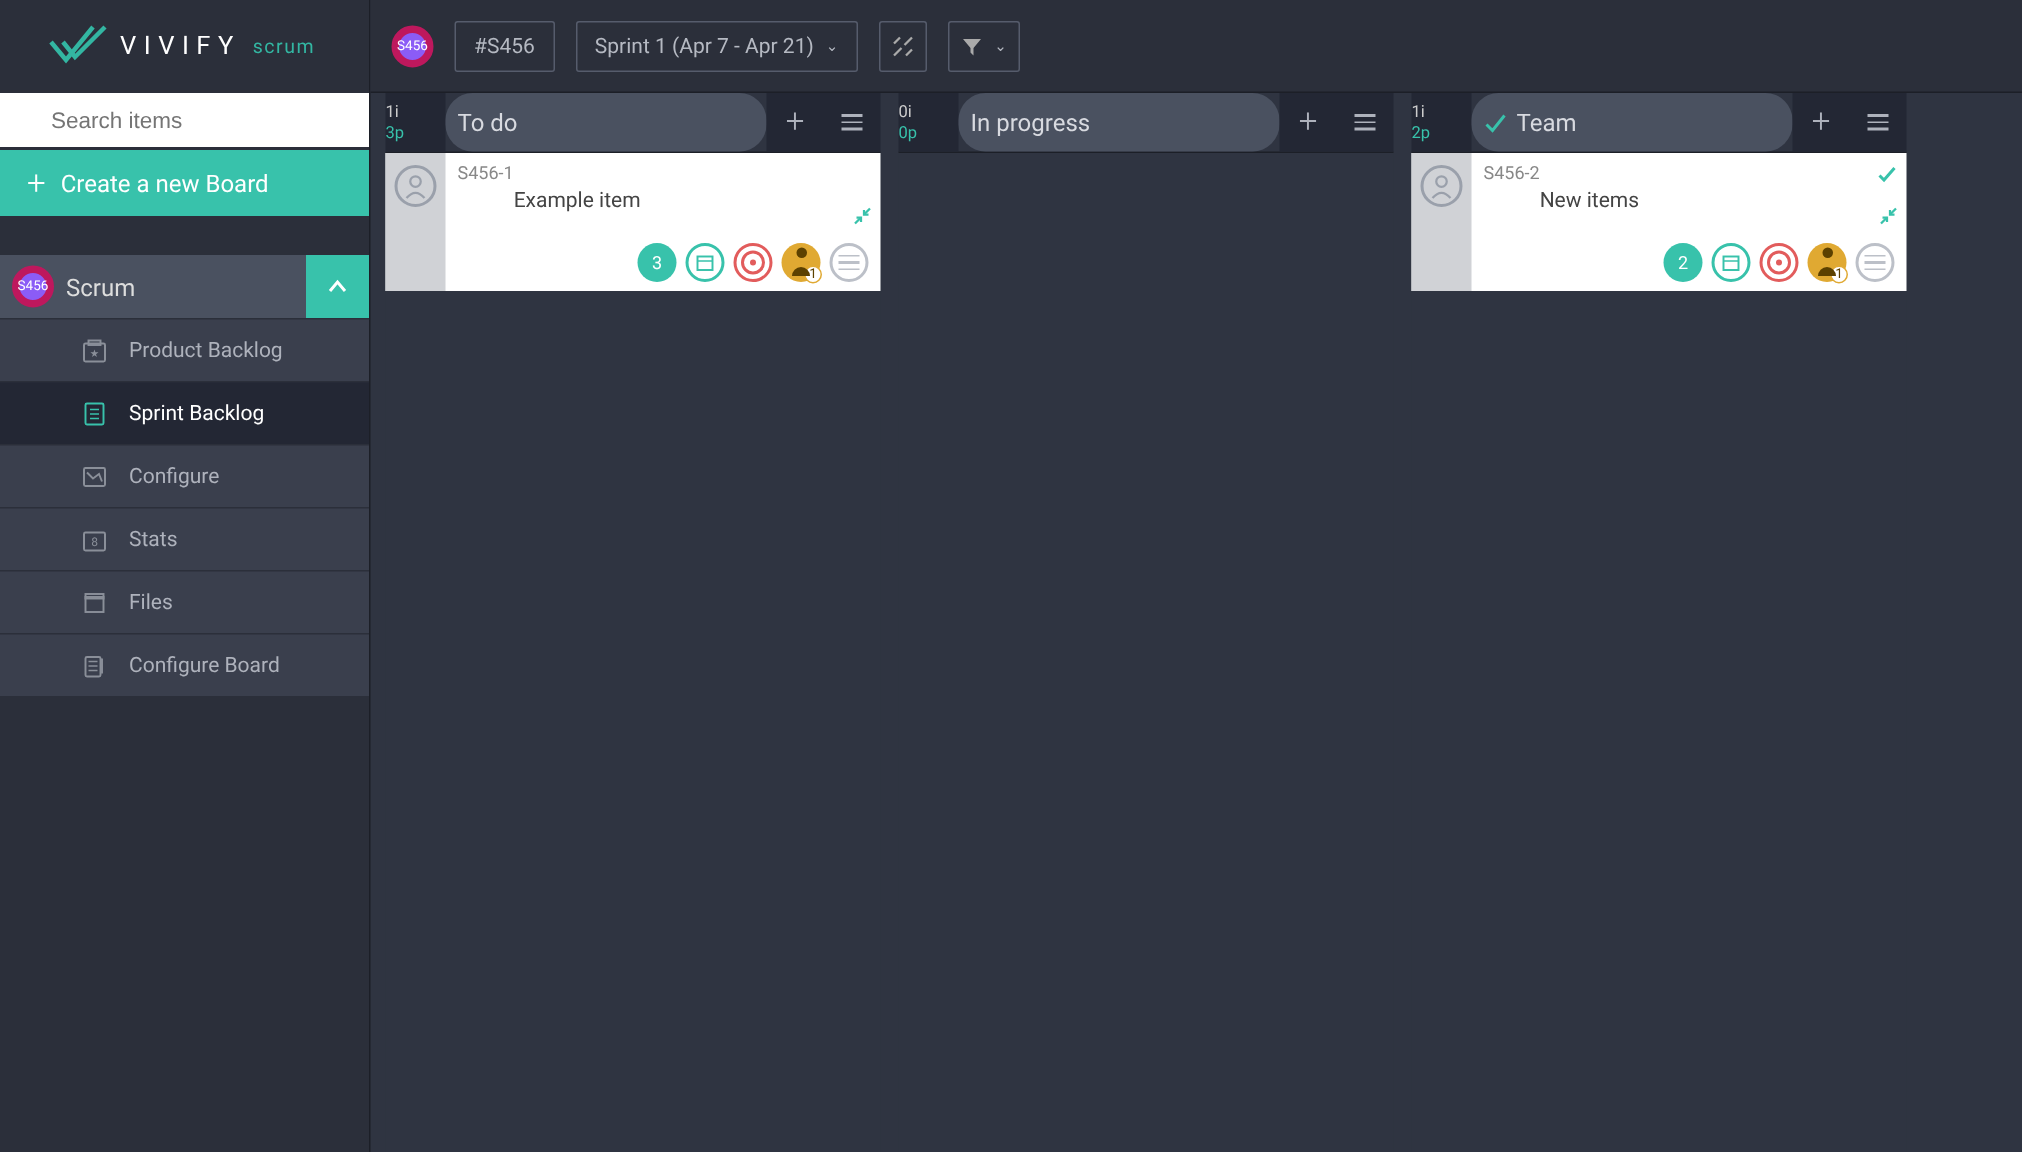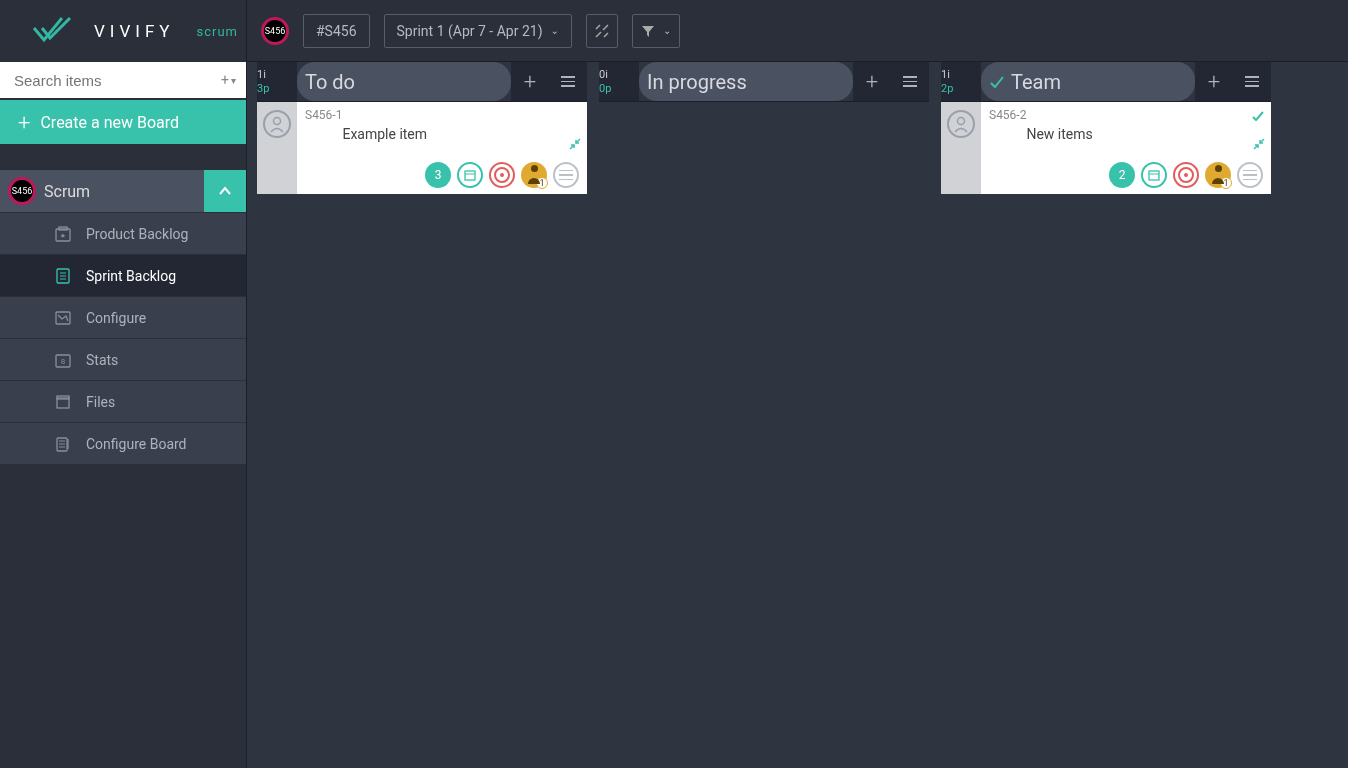--- a/index.html
+++ b/index.html
@@ -18,33 +18,33 @@
     background: #2b2f3a;
     display: flex;
     flex-direction: column;
     flex-shrink: 0;
   }
   .logo {
     height: 62px;
     display: flex;
     align-items: center;
     padding-left: 32px;
-    gap: 22px;
+    gap: 8px;
     text-align: center;
   }
   .logo svg { flex-shrink: 0; }
   .logo-text { color: #fff; letter-spacing: 5px; font-size: 17px; font-weight: 400; }
   .logo-sub { color: #33b6a2; font-size: 13px; letter-spacing: 1px; }
   .search-bar {
     background: #fff;
     height: 36px;
     display: flex;
     align-items: center;
     padding: 0 10px;
-    gap: 4px;
+    gap: 24px;
   }
   .search-bar input {
     flex: 1;
     border: none;
     outline: none;
     font-size: 15px;
     background: transparent;
     color: #555;
   }
   .search-add { color: #888; font-size: 14px; padding: 0 4px; cursor: pointer; display:flex; align-items:center; gap:2px;}
@@ -63,22 +63,22 @@
   .board-header {
     margin-top: 26px;
     background: #4a5160;
     height: 42px;
     display: flex;
     align-items: center;
     position: relative;
   }
   .board-badge {
     width: 28px; height: 28px;
-    background: #000000;
-    border: 3px solid #be185d;
+    background: #8b5cf6;
+    border: 5px solid #be185d;
     border-radius: 50%;
     color: #fff;
     font-size: 9px;
     display: flex;
     align-items: center;
     justify-content: center;
     margin-left: 8px;
   }
   .board-header-label { margin-left: 8px; font-size: 16px; color: #ddd; }
   .board-collapse {
@@ -178,21 +178,21 @@
   .stat-i { color: #ccc; }
   .stat-p { color: #38c2ab; }
   .col-title-wrap {
     flex: 1;
     background: #4a5160;
     display: flex;
     align-items: center;
     padding-left: 8px;
     gap: 6px;
     color: #d8dae0;
-    font-size: 20px;
+    font-size: 16px;
     border-radius: 18px;
   }
   .col-actions {
     display: flex;
     align-items: center;
     background: #232734;
   }
   .col-action-btn {
     width: 38px; height: 40px;
     display: flex; align-items: center; justify-content: center;

